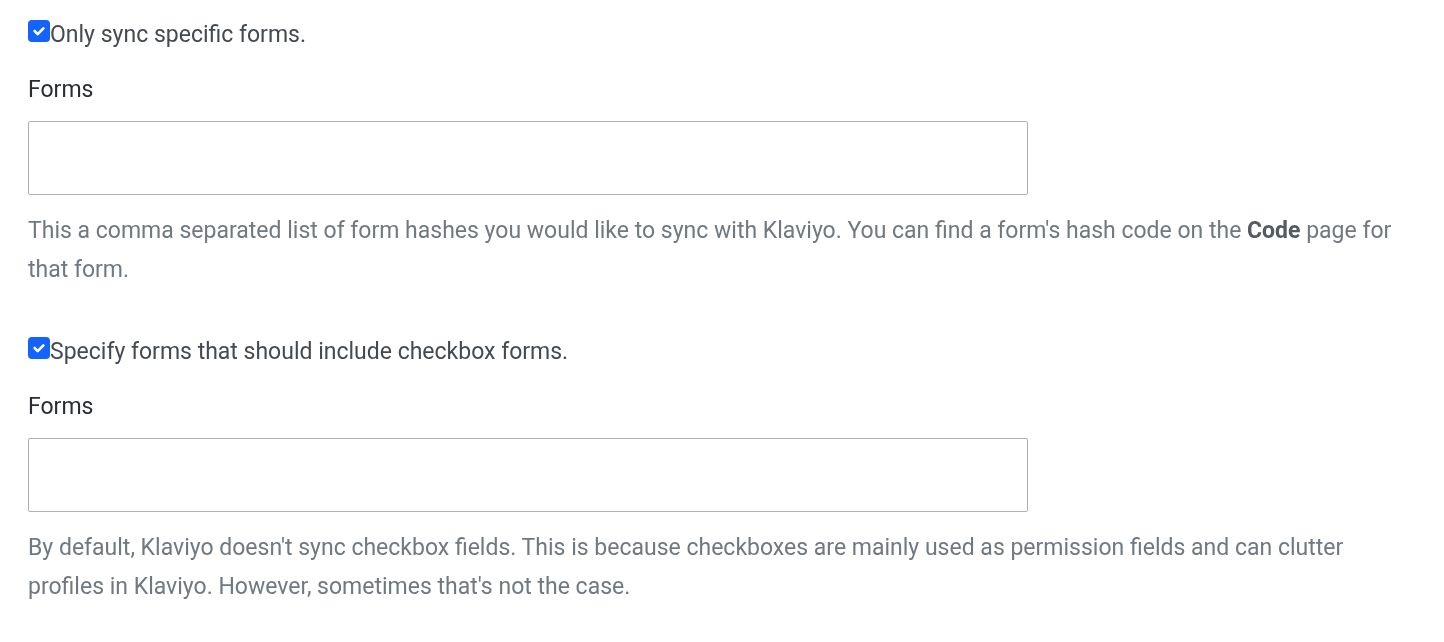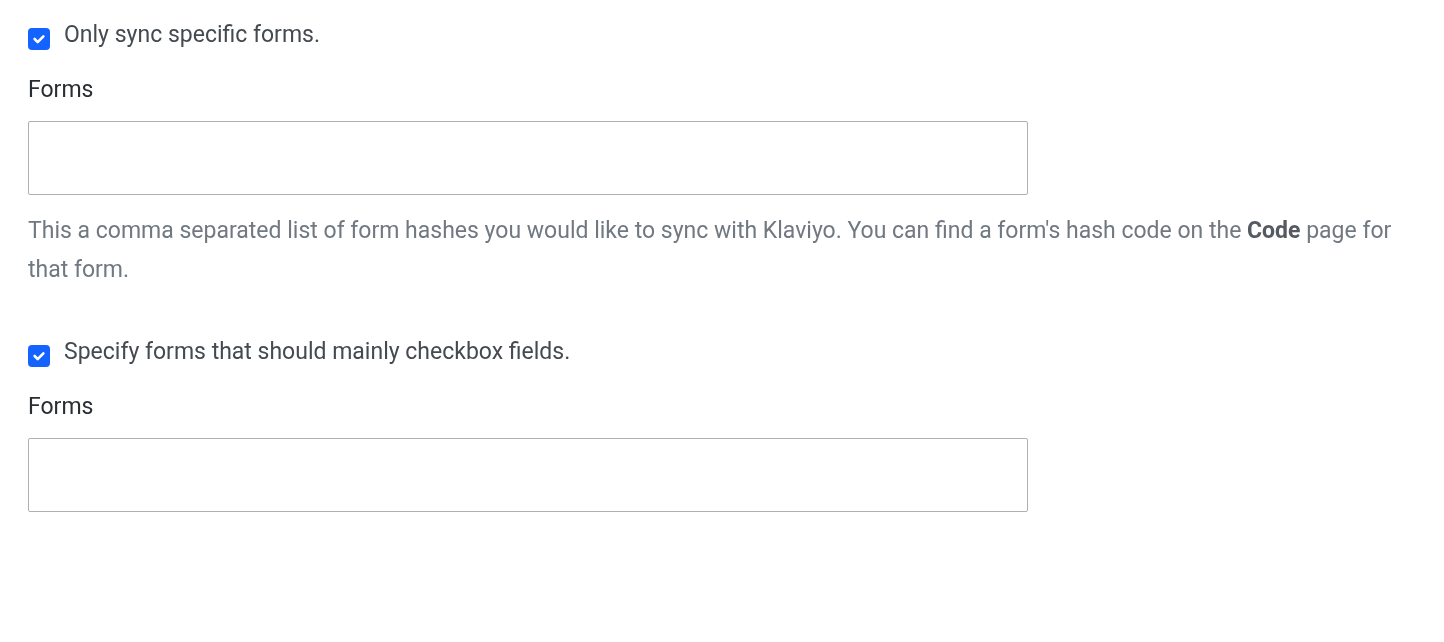--- a/index.html
+++ b/index.html
@@ -11,22 +11,21 @@
       font-family: -apple-system, BlinkMacSystemFont, "Segoe UI", Roboto, "Helvetica Neue", Arial, sans-serif;
       background: #fff;
       padding: 20px 28px;
       width: 1444px;
     }
     .section {
       margin-bottom: 48px;
     }
     .checkbox-row {
       display: flex;
-      align-items: flex-end;
-      gap: 14px;
+      align-items: flex-start;
       margin-bottom: 26px;
     }
     .checkbox {
       width: 22px;
       height: 22px;
       background: #1463ff;
       border-radius: 4px;
       display: flex;
       align-items: center;
       justify-content: center;
@@ -94,17 +93,18 @@
   </p>
 </div>
 
 <div class="section">
   <div class="checkbox-row">
     <div class="checkbox">
       <svg viewBox="0 0 16 16">
         <polyline points="3,8 6.5,11.5 13,5"></polyline>
       </svg>
     </div>
-    <span class="checkbox-label">Specify forms that should mainly checkbox fields.</span>
+    <span class="checkbox-label">Specify forms that should include checkbox forms.</span>
   </div>
   <div class="field-label">Forms</div>
   <input type="text" class="text-input" value="" style="">
+  <p class="helper-text">By default, Klaviyo doesn't sync checkbox fields. This is because checkboxes are mainly used as permission fields and can clutter profiles in Klaviyo. However, sometimes that's not the case.</p>
 </div>
 
 </body></html>

